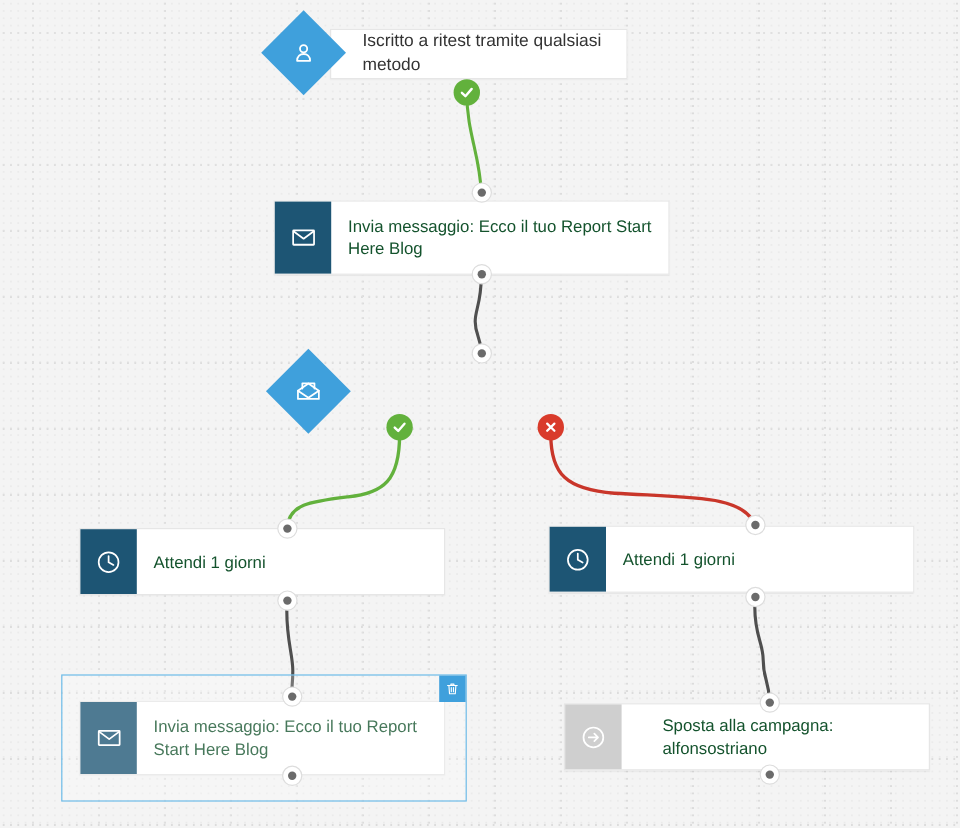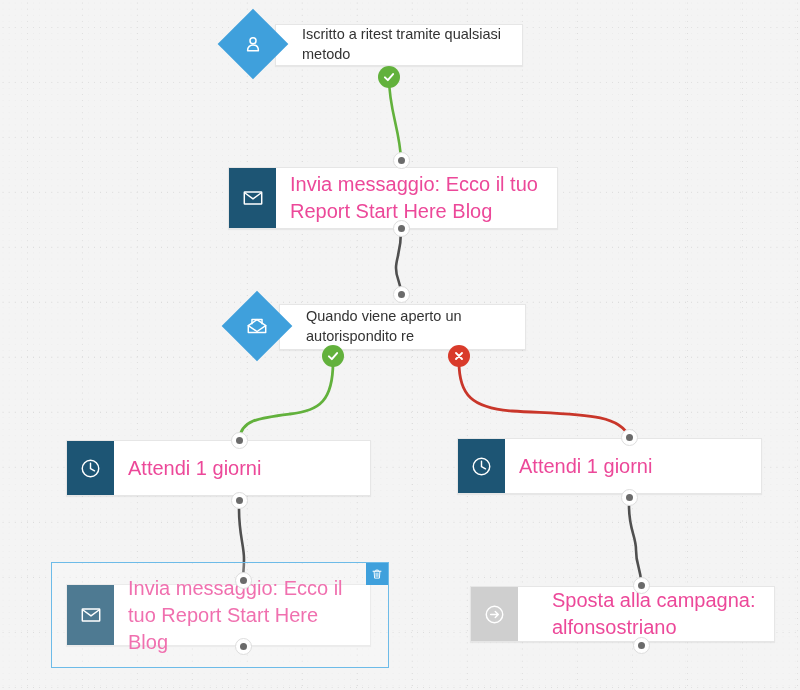--- a/index.html
+++ b/index.html
@@ -78,42 +78,41 @@
   }
   .card .badge.gray {
     background: #cfcfcf;
     color: #ffffff;
   }
   .card .card-label {
     flex: 1 1 auto;
     display: flex;
     align-items: center;
     padding: 0 14px;
-    font-size: 20px;
-    color: #ec4899;
+    font-size: 14px;
+    color: #14532d;
     line-height: 1.35;
   }
 
   
   .diamond-node {
     position: absolute;
     display: flex;
     align-items: stretch;
   }
   .diamond-node .panel {
     position: absolute;
     left: 47px;
     top: 6px;
     right: 0;
     bottom: 6px;
     background: #ffffff;
     border: 1px solid #e6e6e6;
     box-shadow: 0 1px 1px rgba(0,0,0,.05);
     display: flex;
-    align-items: center;
     box-sizing: border-box;
   }
   .diamond-node .panel .card-label {
     padding: 0 14px 0 26px;
     font-size: 14.5px;
     color: #333333;
     line-height: 1.35;
   }
   .diamond {
     position: absolute;
@@ -249,23 +248,20 @@
           <path d="M2.5 6 L12 13 L21.5 6"></path>
         </svg>
       </span>
     </div>
     <div class="card-label">Invia messaggio: Ecco il tuo Report Start Here Blog</div>
   </div>
   <div class="dot" style="left:393px; top:152px;"></div>
   <div class="dot" style="left:393px; top:220px;"></div>
 
   <div class="diamond-node" style="left:232px; top:298px; width:294px; height:58px;">
-    <div class="panel">
-      <div class="card-label">Quando viene aperto un autorispondito re</div>
-    </div>
     <div class="diamond" style="top:3px;">
       <span class="dicon">
         <svg width="22" height="22" viewBox="0 0 24 24" fill="none" stroke="#ffffff" stroke-width="1.6" stroke-linejoin="round" stroke-linecap="round">
           <path d="M2.5 11.5 L12 5 L21.5 11.5 L21.5 19 L2.5 19 Z"></path>
           <path d="M6.5 9.6 L6.5 4.8 L17.5 4.8 L17.5 9.6"></path>
           <path d="M2.5 11.5 L12 18 L21.5 11.5"></path>
         </svg>
       </span>
     </div>
   </div>

